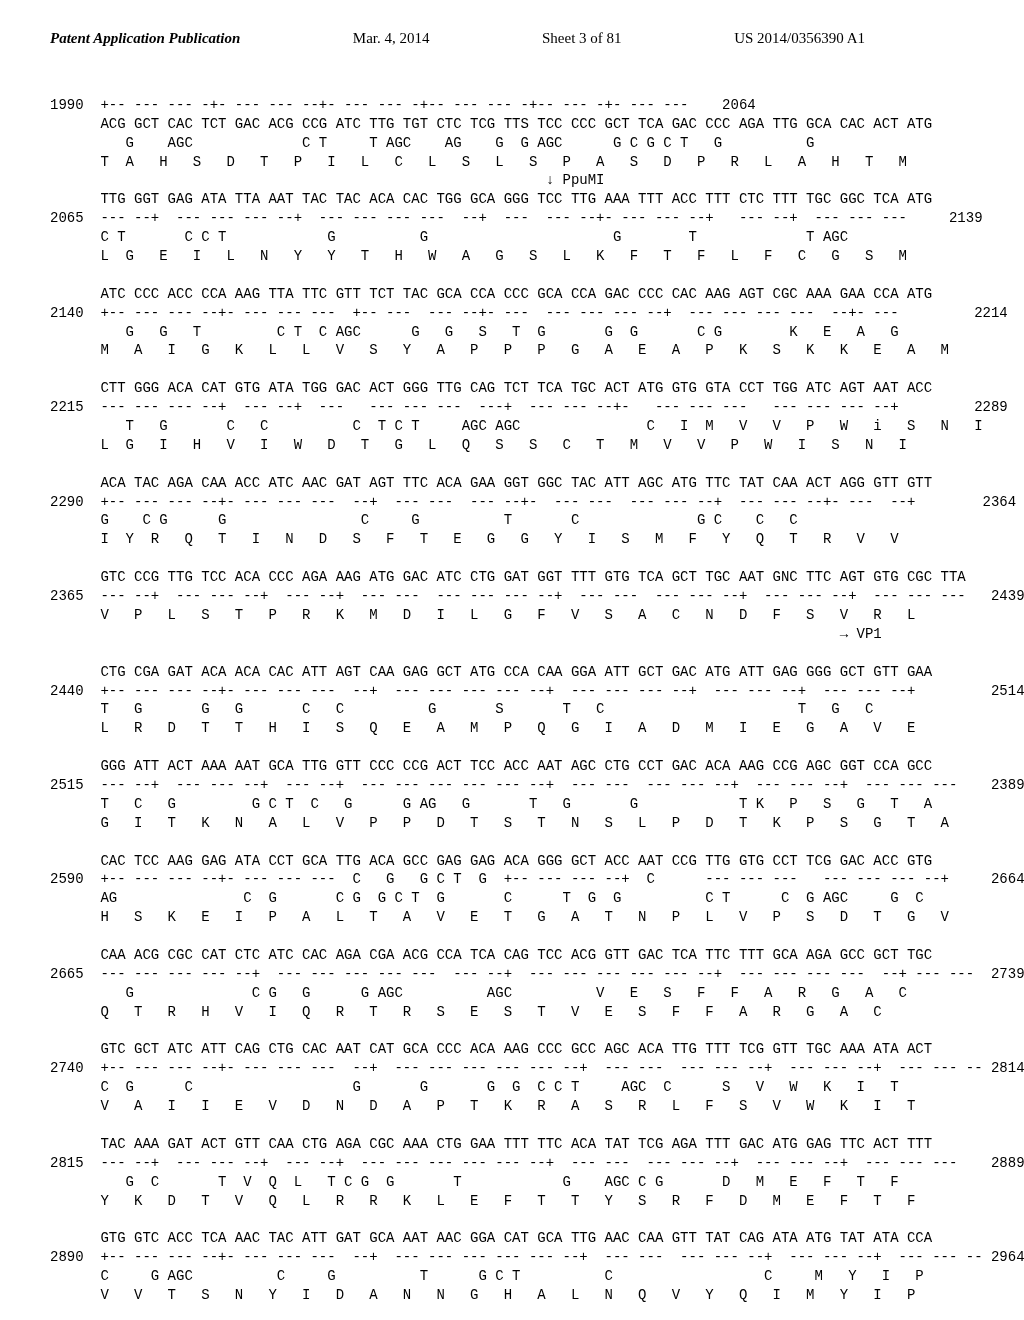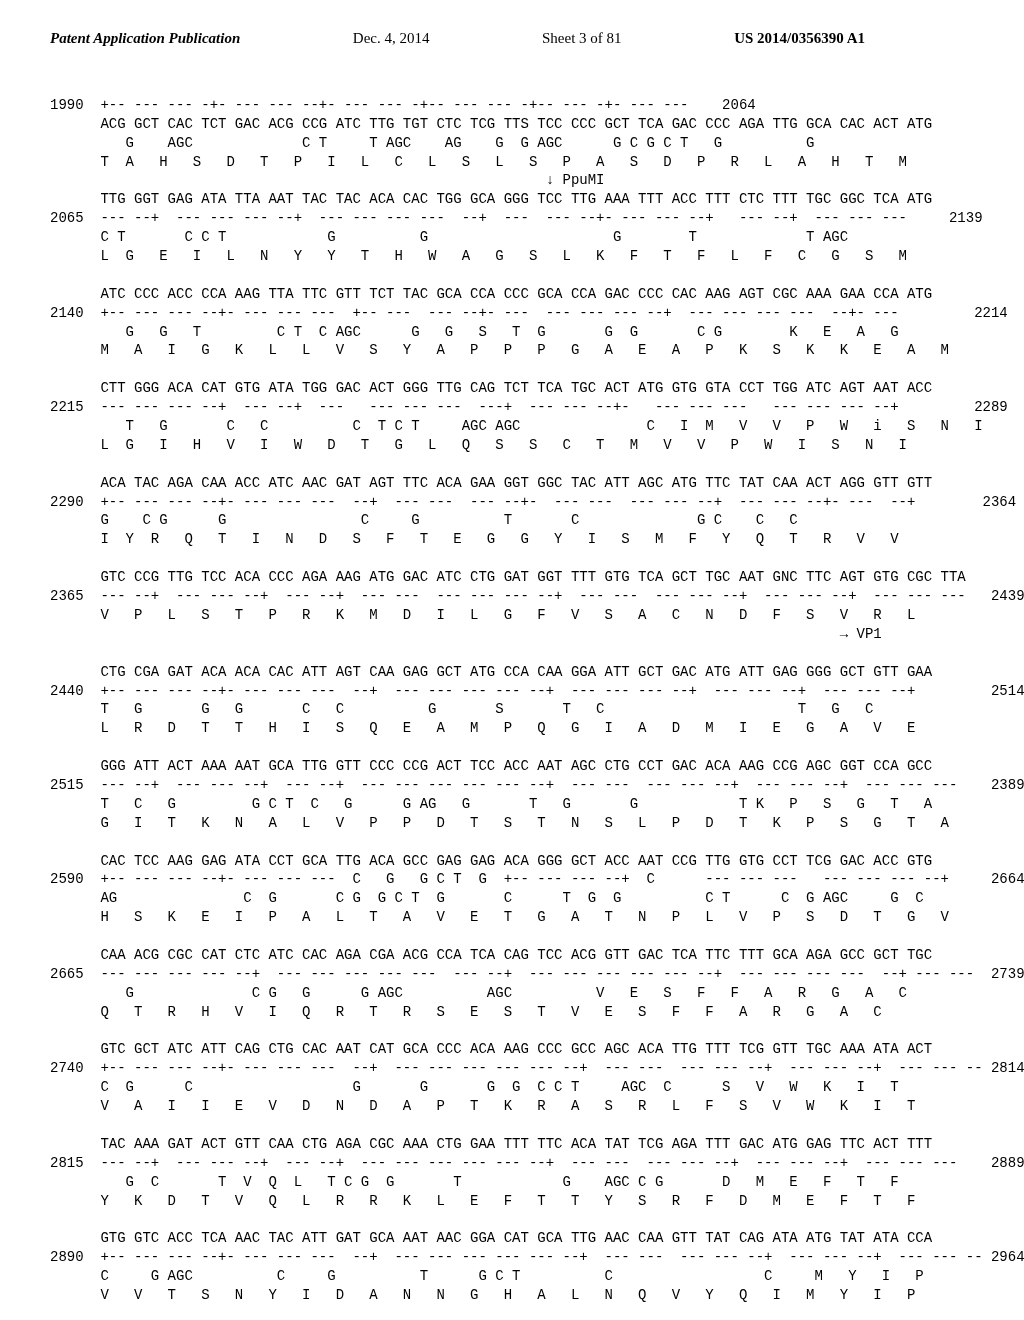--- a/index.html
+++ b/index.html
@@ -27,21 +27,21 @@
       font-size: 15px;
       font-weight: bold;
       font-style: italic;
     }
     .header-center {
       font-size: 15px;
       font-weight: normal;
     }
     .header-right {
       font-size: 15px;
-      font-weight: bold;
+      font-weight: normal;
     }
     .figure-title {
       text-align: center;
       font-size: 18px;
       font-weight: bold;
       margin-bottom: 20px;
       margin-top: 10px;
     }
     .sequence-block {
       font-family: Liberation Mono, monospace;
@@ -50,21 +50,21 @@
       white-space: pre;
       letter-spacing: 0px;
     }
   </style>
 </head>
 <body>
 
 <div class="page">
   <div class="header">
     <div class="header-left">Patent Application Publication</div>
-    <div class="header-center">Dec. 4, 2014</div>
+    <div class="header-center">Mar. 4, 2014</div>
     <div class="header-center">Sheet 3 of 81</div>
     <div class="header-right">US 2014/0356390 A1</div>
   </div>
 
 
   <div class="sequence-block">
 1990  +-- --- --- -+- --- --- --+- --- --- -+-- --- --- -+-- --- -+- --- ---    2064
       ACG GCT CAC TCT GAC ACG CCG ATC TTG TGT CTC TCG TTS TCC CCC GCT TCA GAC CCC AGA TTG GCA CAC ACT ATG
          G    AGC             C T     T AGC    AG    G  G AGC      G C G C T   G          G
       T  A   H   S   D   T   P   I   L   C   L   S   L   S   P   A   S   D   P   R   L   A   H   T   M

